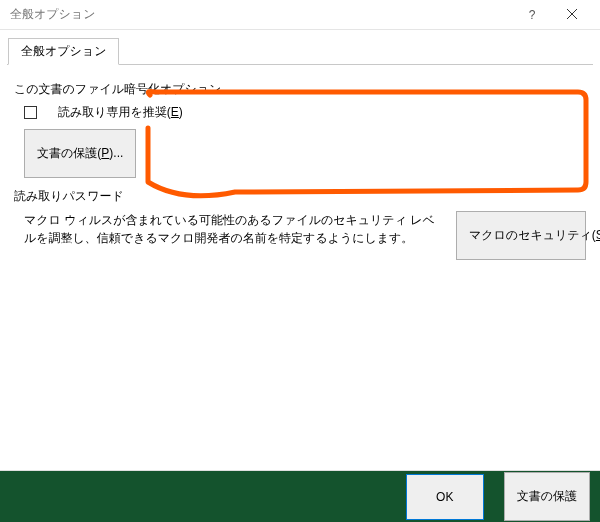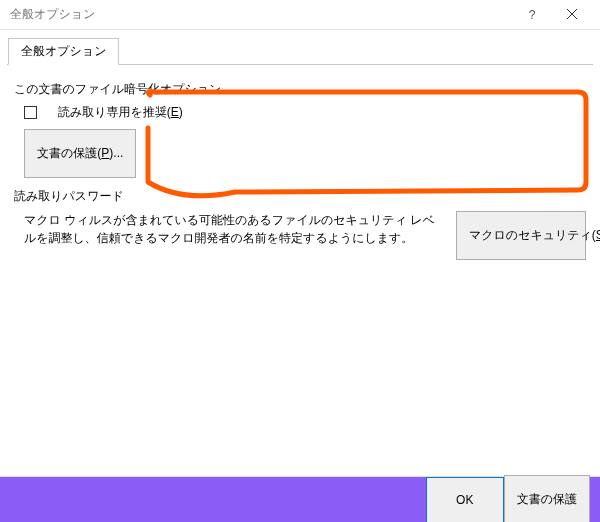--- a/index.html
+++ b/index.html
@@ -110,27 +110,27 @@
       flex: 1;
       padding-left: 10px;
       line-height: 1.5;
     }
     .sec-btn-wrap {
       width: 130px;
     }
     .footer {
       position: absolute;
       left: 0; right: 0; bottom: 0;
-      height: 46px;
+      height: 52px;
       border-top: 1px solid #dfdfdf;
-      background: #8b5cf6;
+      background: #14532d;
       display: flex;
       justify-content: flex-end;
       align-items: center;
-      gap: 0;
+      gap: 20px;
       padding: 0 10px;
     }
     .footer .btn { min-width: 78px; text-align: center; }
     .annot {
       position: absolute;
       pointer-events: none;
     }
   </style>
 </head>
 <body>

